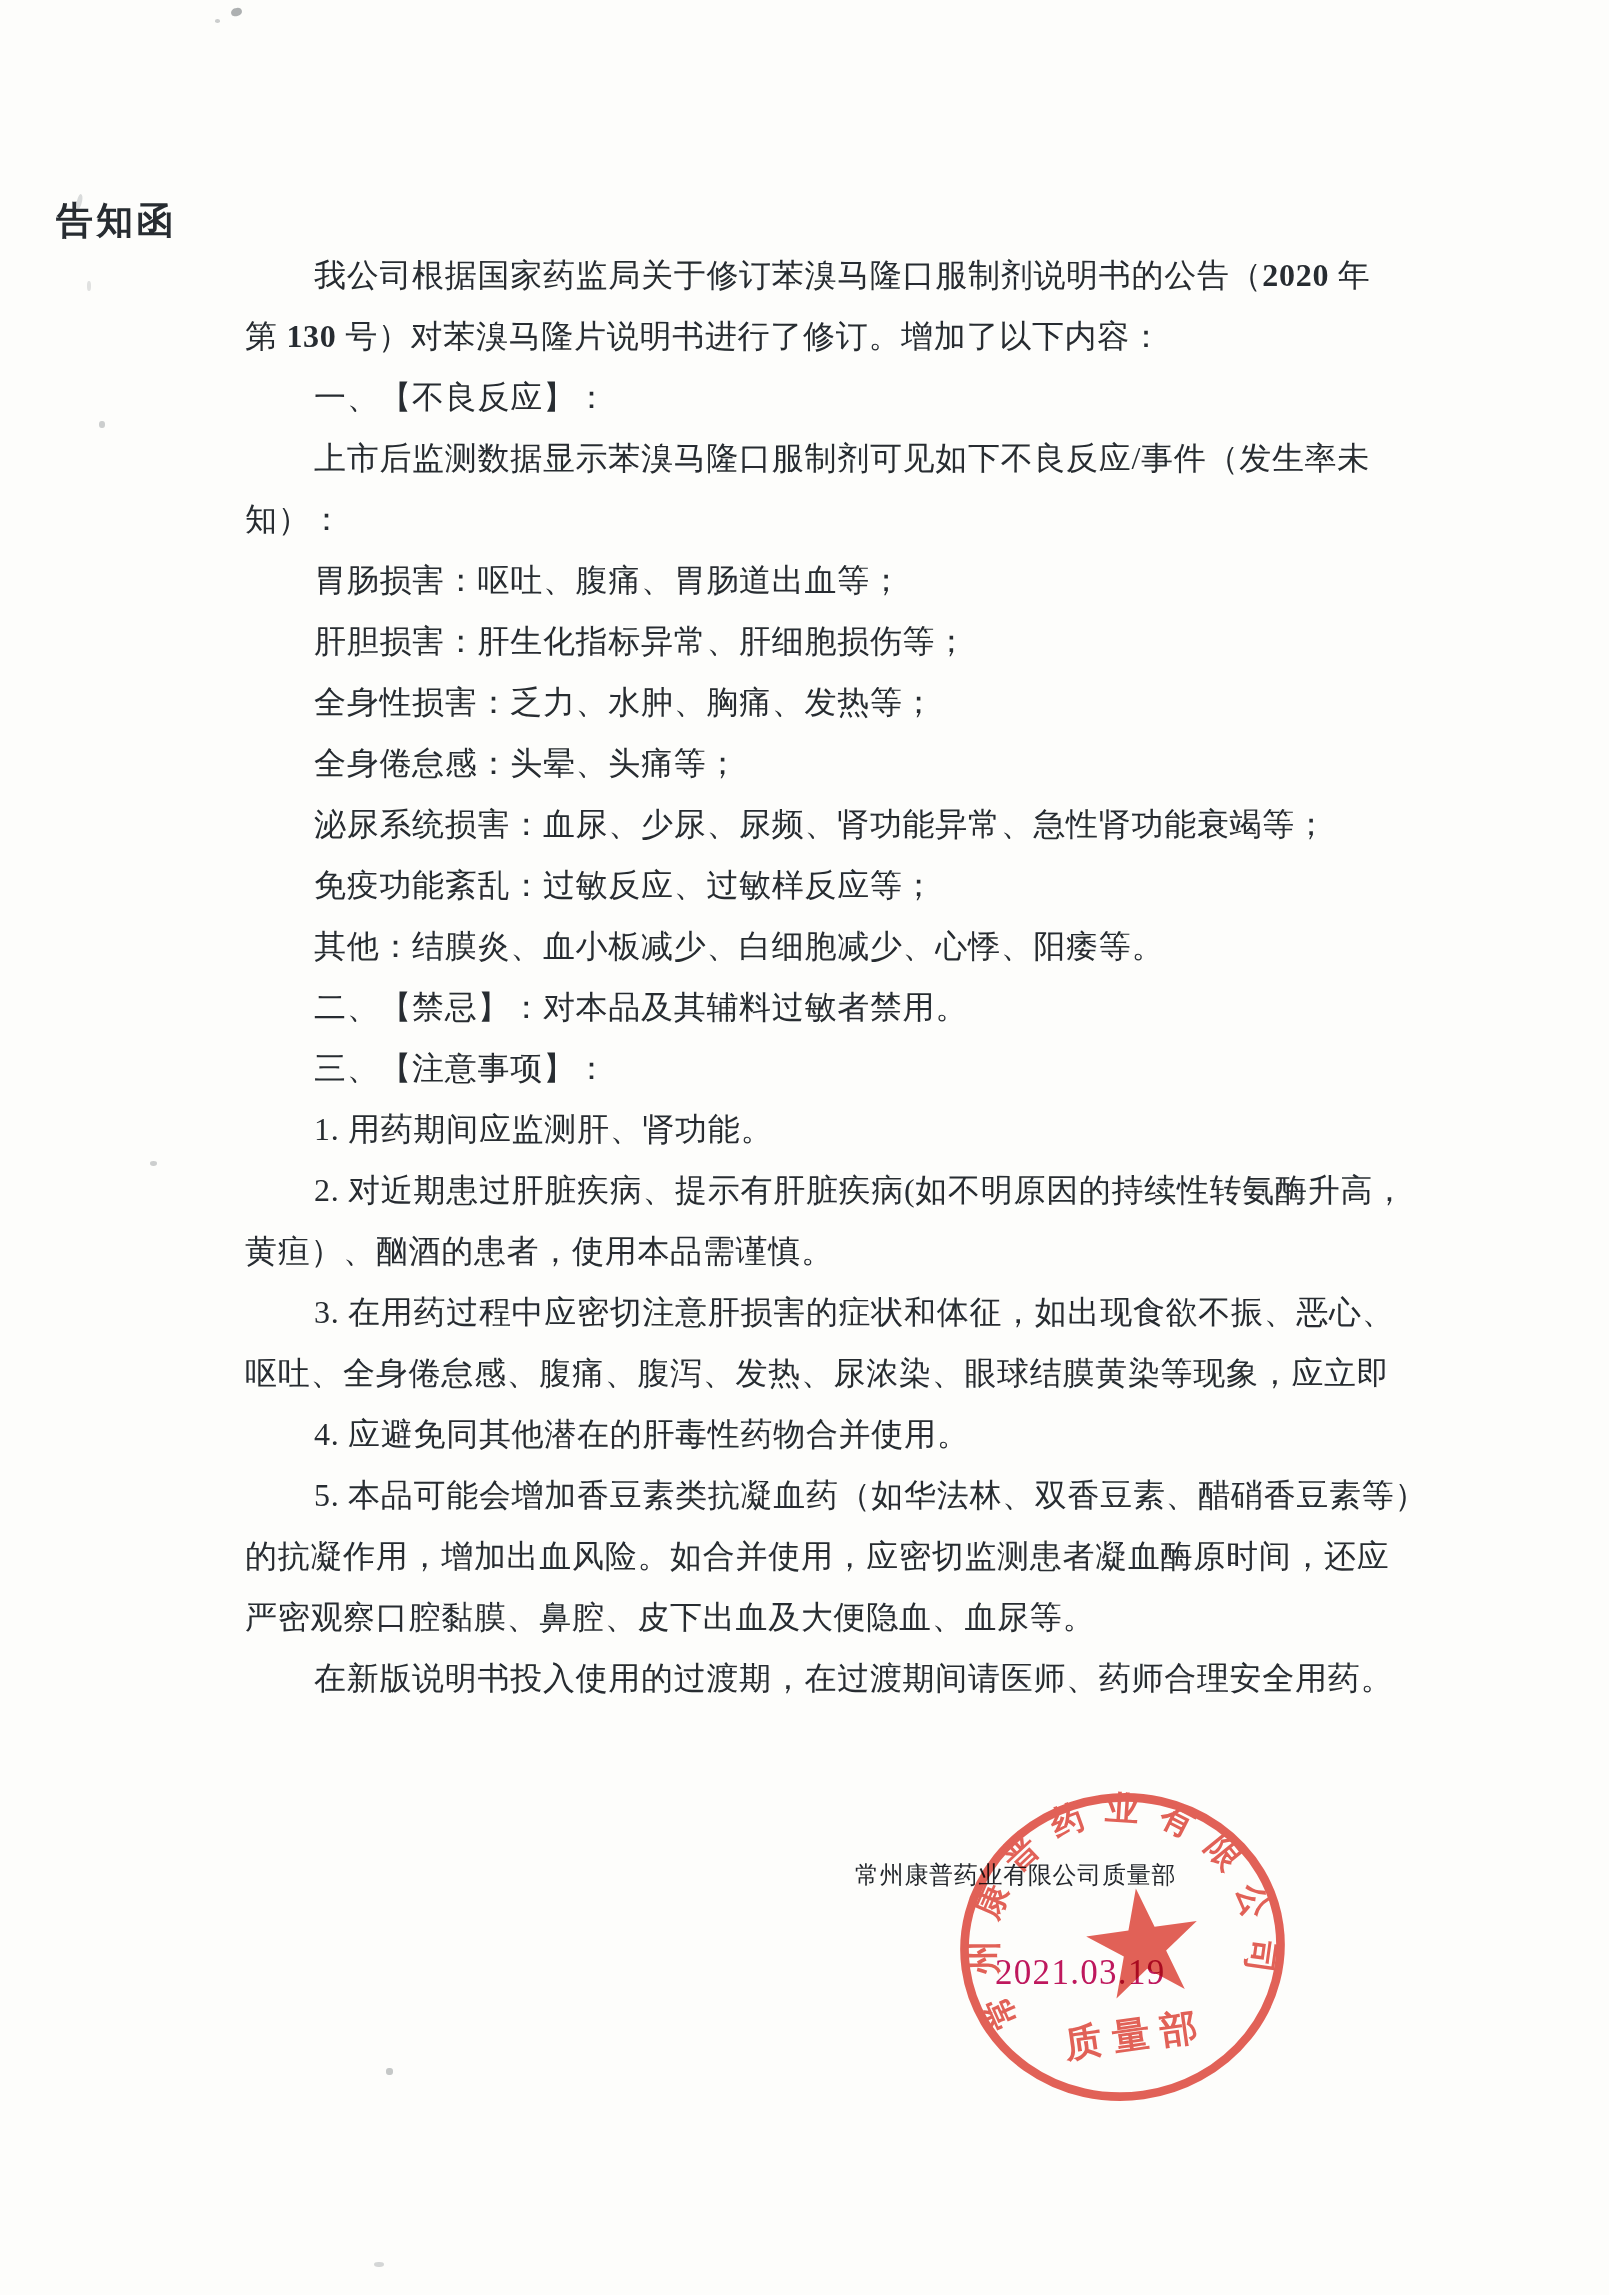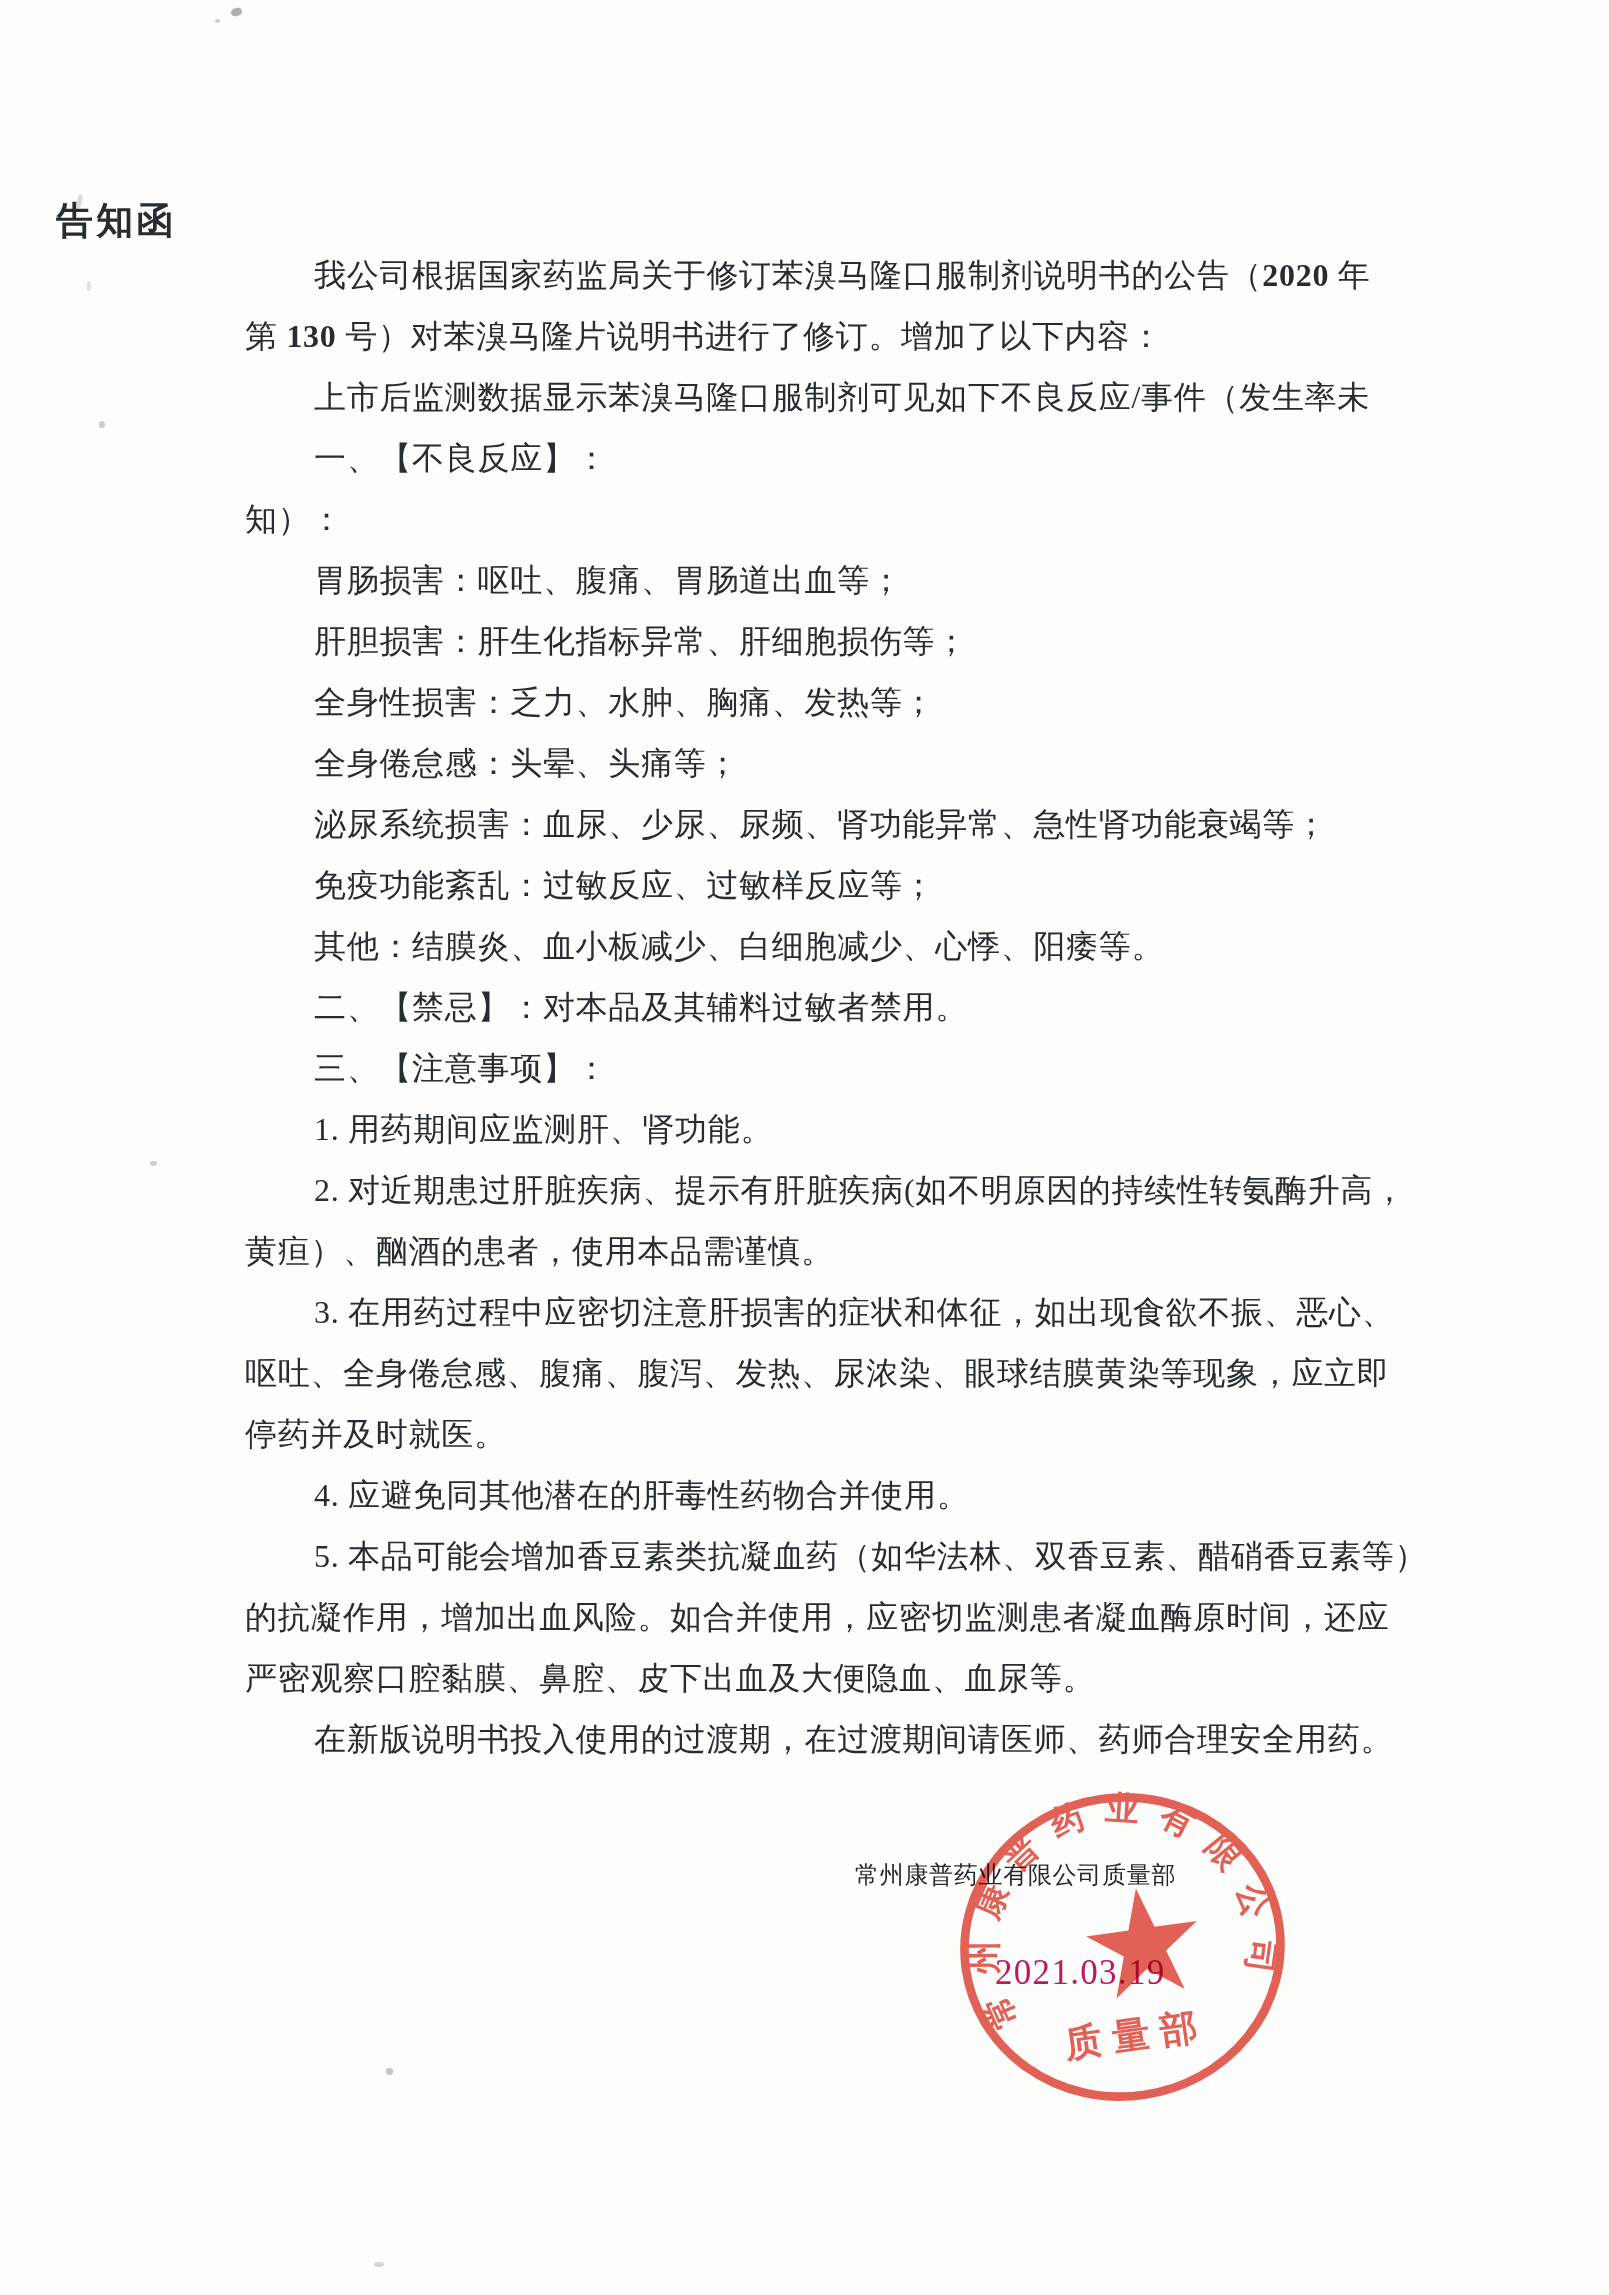--- a/index.html
+++ b/index.html
@@ -56,38 +56,37 @@
 </head>
 <body>
 
 <div class="page">
 
   <h1 class="title">告知函</h1>
 
   <div class="body-block" id="doc-lines">
       <div class="line indent"><span>我公司根据国家药监局关于修订苯溴马隆口服制剂说明书的公告（</span><span class="b">2020</span><span> 年</span></div>
       <div class="line"><span>第 </span><span class="b">130</span><span> 号）对苯溴马隆片说明书进行了修订。增加了以下内容：</span></div>
+      <div class="line indent"><span>一、【不良反应】：</span></div>
       <div class="line indent"><span>上市后监测数据显示苯溴马隆口服制剂可见如下不良反应/事件（发生率未</span></div>
-      <div class="line indent"><span>一、【不良反应】：</span></div>
       <div class="line"><span>知）：</span></div>
       <div class="line indent"><span>胃肠损害：呕吐、腹痛、胃肠道出血等；</span></div>
       <div class="line indent"><span>肝胆损害：肝生化指标异常、肝细胞损伤等；</span></div>
       <div class="line indent"><span>全身性损害：乏力、水肿、胸痛、发热等；</span></div>
       <div class="line indent"><span>全身倦怠感：头晕、头痛等；</span></div>
       <div class="line indent"><span>泌尿系统损害：血尿、少尿、尿频、肾功能异常、急性肾功能衰竭等；</span></div>
       <div class="line indent"><span>免疫功能紊乱：过敏反应、过敏样反应等；</span></div>
       <div class="line indent"><span>其他：结膜炎、血小板减少、白细胞减少、心悸、阳痿等。</span></div>
       <div class="line indent"><span>二、【禁忌】：对本品及其辅料过敏者禁用。</span></div>
       <div class="line indent"><span>三、【注意事项】：</span></div>
       <div class="line indent"><span>1. 用药期间应监测肝、肾功能。</span></div>
       <div class="line indent"><span>2. 对近期患过肝脏疾病、提示有肝脏疾病(如不明原因的持续性转氨酶升高，</span></div>
       <div class="line"><span>黄疸）、酗酒的患者，使用本品需谨慎。</span></div>
       <div class="line indent"><span>3. 在用药过程中应密切注意肝损害的症状和体征，如出现食欲不振、恶心、</span></div>
       <div class="line"><span>呕吐、全身倦怠感、腹痛、腹泻、发热、尿浓染、眼球结膜黄染等现象，应立即</span></div>
-      <div class="line"><span>停药并及时就医。</span></div>
       <div class="line indent"><span>4. 应避免同其他潜在的肝毒性药物合并使用。</span></div>
       <div class="line indent"><span>5. 本品可能会增加香豆素类抗凝血药（如华法林、双香豆素、醋硝香豆素等）</span></div>
       <div class="line"><span>的抗凝作用，增加出血风险。如合并使用，应密切监测患者凝血酶原时间，还应</span></div>
       <div class="line"><span>严密观察口腔黏膜、鼻腔、皮下出血及大便隐血、血尿等。</span></div>
       <div class="line indent"><span>在新版说明书投入使用的过渡期，在过渡期间请医师、药师合理安全用药。</span></div>
     </div>
 
   <div class="signature">常州康普药业有限公司质量部</div>
   <div class="date">2021.03.19</div>
 

